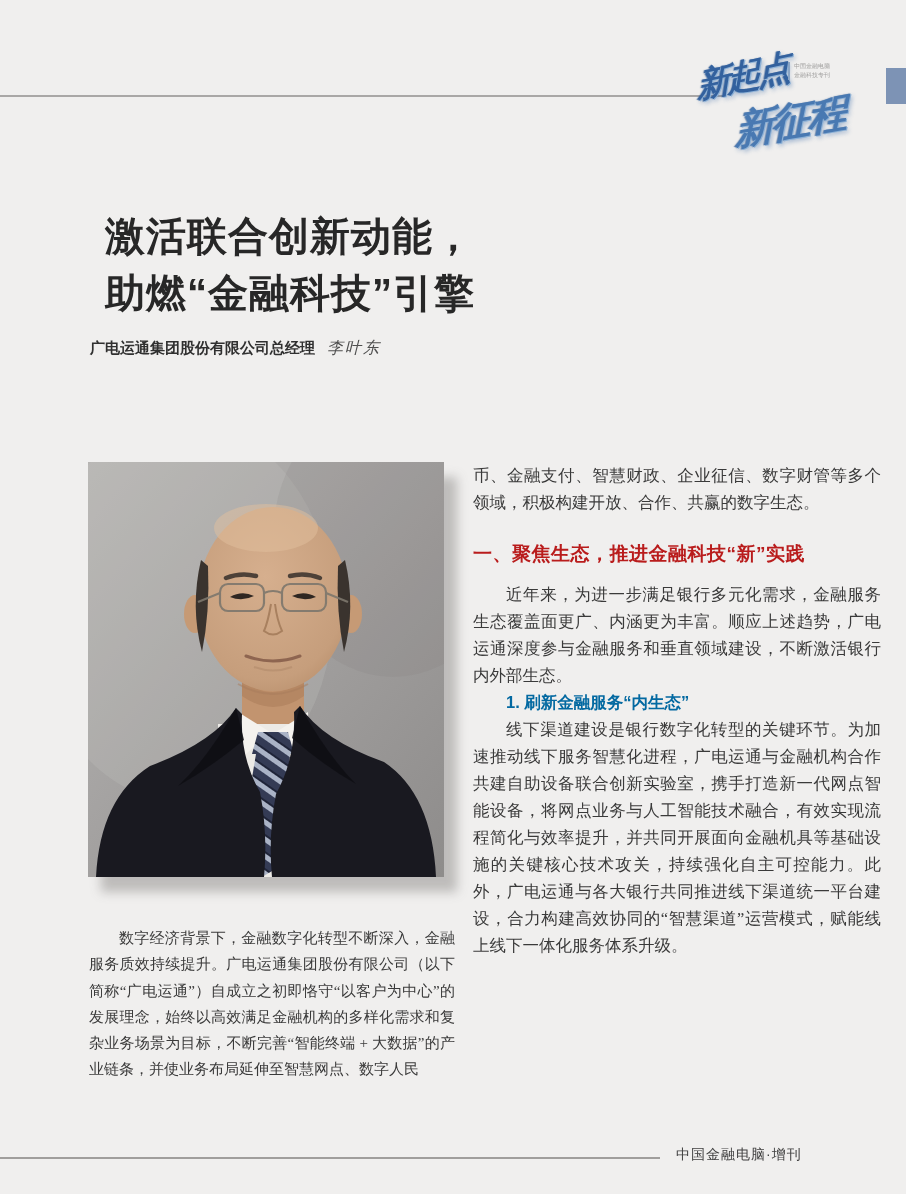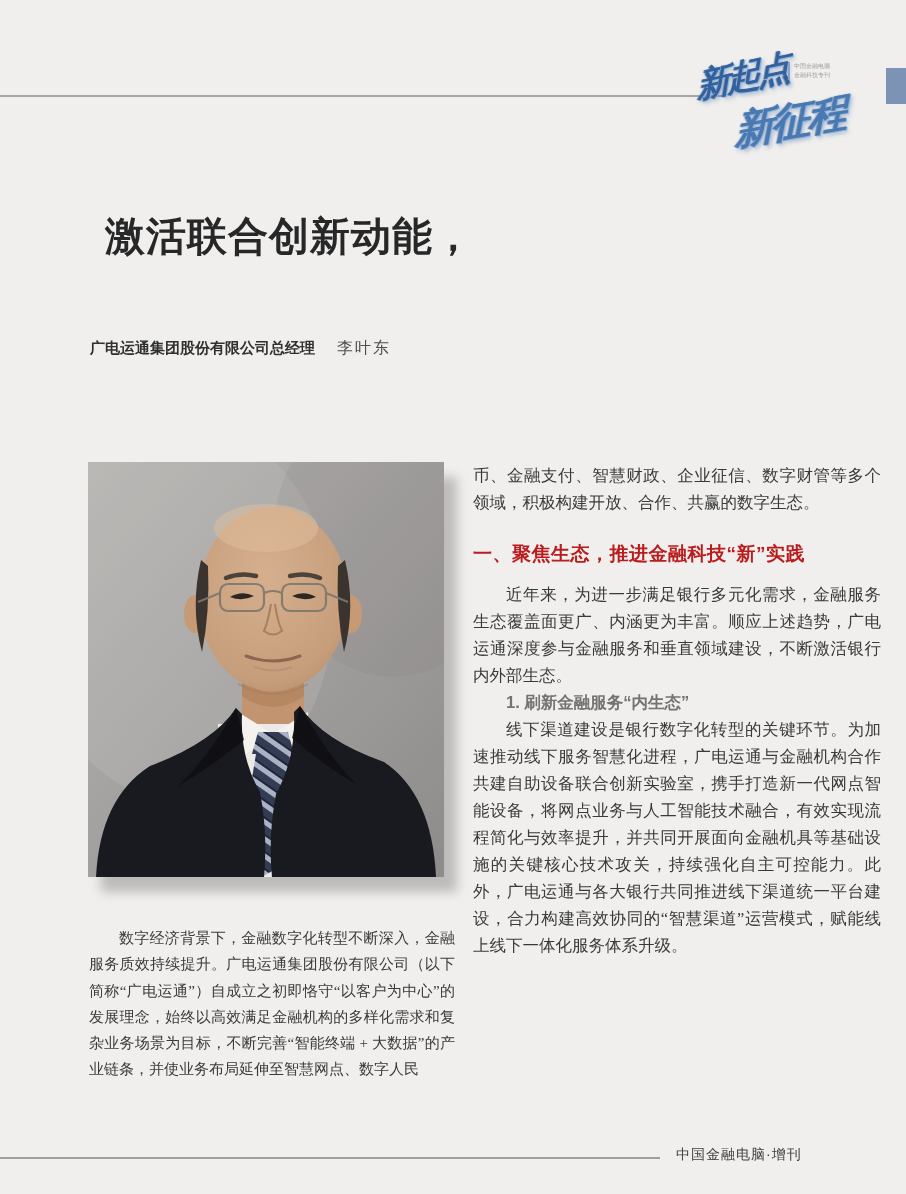--- a/index.html
+++ b/index.html
@@ -18,38 +18,38 @@
                 font-family:"Liberation Sans","DejaVu Sans",sans-serif;font-size:6px;line-height:9px;
                 color:#a3a2a1;white-space:nowrap;}
   .edge-tab{position:absolute;right:0;top:68px;width:20px;height:36px;background:#7d93b5;}
 
   
   .title{position:absolute;left:89px;top:192px;margin:16px;font-family:"Liberation Sans","DejaVu Sans",sans-serif;
          font-size:40px;line-height:57px;font-weight:700;color:#272727;letter-spacing:1px;}
   .title .tl{display:block;}
   .byline{position:absolute;left:90px;top:338px;white-space:nowrap;}
   .byline-role{font-family:Liberation Serif, serif;font-size:15px;font-weight:700;color:#303030;}
-  .byline-author{font-family:"Liberation Serif","DejaVu Serif",serif;font-size:16px;
-                 color:#4f4f4f;margin-left:18px;letter-spacing:2px;}
+  .byline-author{font-family:"Liberation Serif","DejaVu Serif",serif;font-style:italic;font-size:16px;
+                 color:#4f4f4f;margin-left:8px;letter-spacing:2px;}
 
   
   .portrait{position:absolute;left:88px;top:462px;width:356px;height:415px;margin:0;
             box-shadow:13px 15px 10px rgba(96,94,92,.35);}
   .portrait svg{display:block;}
 
   
   .body-text{margin:0;text-align:justify;}
   .left-par{position:absolute;left:89px;top:925px;width:366px;font-size:15px;line-height:26.3px;text-indent:2em;}
   .right-col{position:absolute;left:473px;top:462px;width:408px;}
   .rc{font-size:16.5px;line-height:27px;}
   .ind{text-indent:2em;}
   .section-heading{margin:24px 0 14px 0;font-family:Liberation Sans, sans-serif;
                    font-size:19px;line-height:27px;font-weight:700;color:#b91c1c;letter-spacing:.5px;}
   .subheading{margin:0;font-family:"Liberation Sans","DejaVu Sans",sans-serif;font-size:16.5px;line-height:27px;
-              font-weight:700;color:#737373;text-indent:2em;}
+              font-weight:700;color:#0369a1;text-indent:2em;}
 
   
   .footer-rule{position:absolute;left:0;top:1157px;width:660px;height:1.5px;background:#a09e9c;}
   .footer-journal{position:absolute;left:676px;top:1146px;font-family:"Liberation Sans","DejaVu Sans",sans-serif;
                   font-size:14px;color:#404040;letter-spacing:1px;white-space:nowrap;}
   .footer-page{position:absolute;left:795px;top:1192px;font-family:"Liberation Sans","DejaVu Sans",sans-serif;
                font-size:31px;color:#3d3d3d;}
 </style>
 </head>
 <body>
@@ -64,20 +64,21 @@
     <div class="logo-caption">
       <div>中国金融电脑</div>
       <div>金融科技专刊</div>
     </div>
   </div>
 
   <div class="edge-tab"></div>
 
   <h1 class="title">
     <span class="tl">激活联合创新动能，</span>
+    <span class="tl">助燃“金融科技”引擎</span>
   </h1>
 
   <div class="byline">
     <span class="byline-role">广电运通集团股份有限公司总经理</span>
     <span class="byline-author">李叶东</span>
   </div>
 
   <figure class="portrait">
     <svg viewBox="0 0 356 415" width="356" height="415" xmlns="http://www.w3.org/2000/svg">
       <defs>

